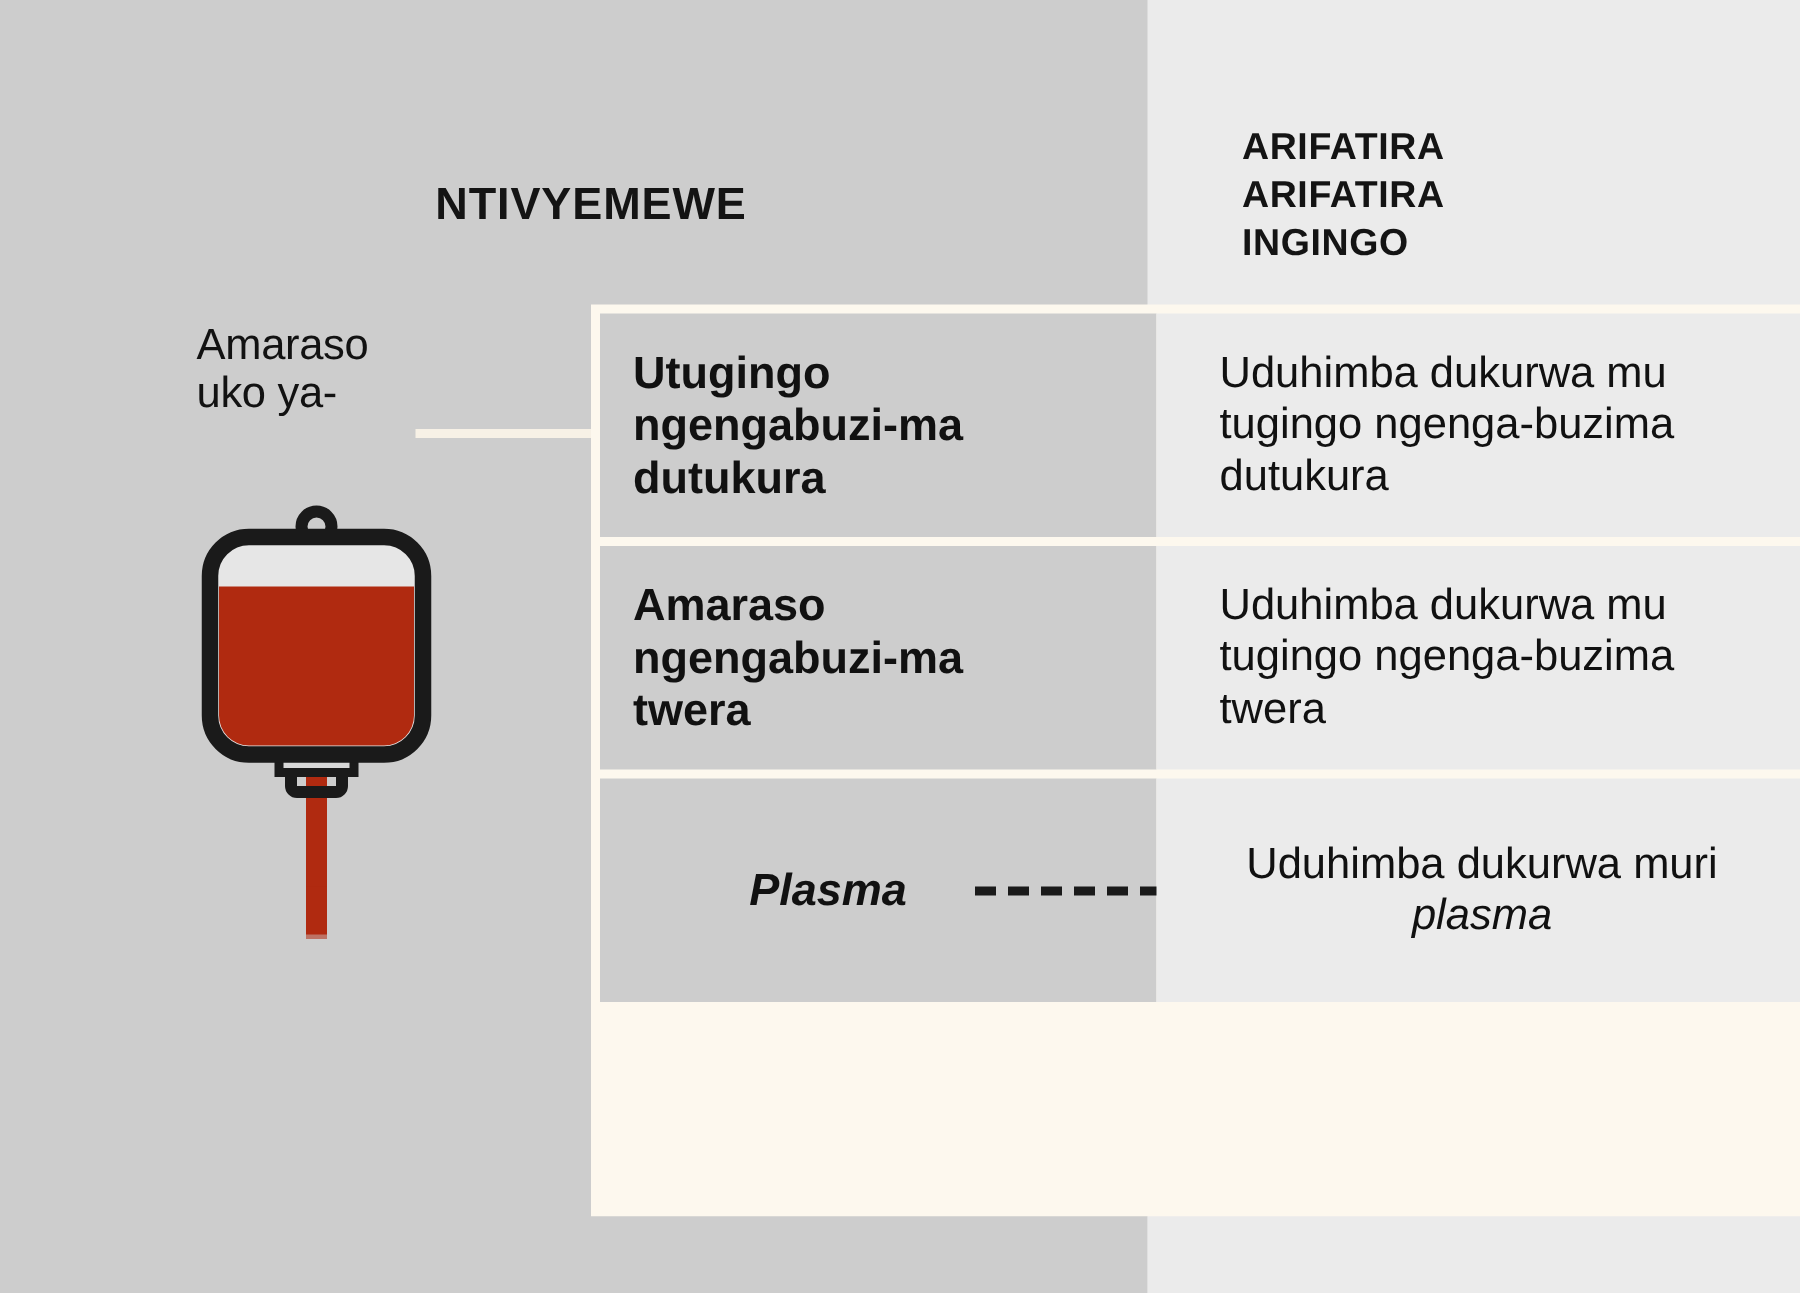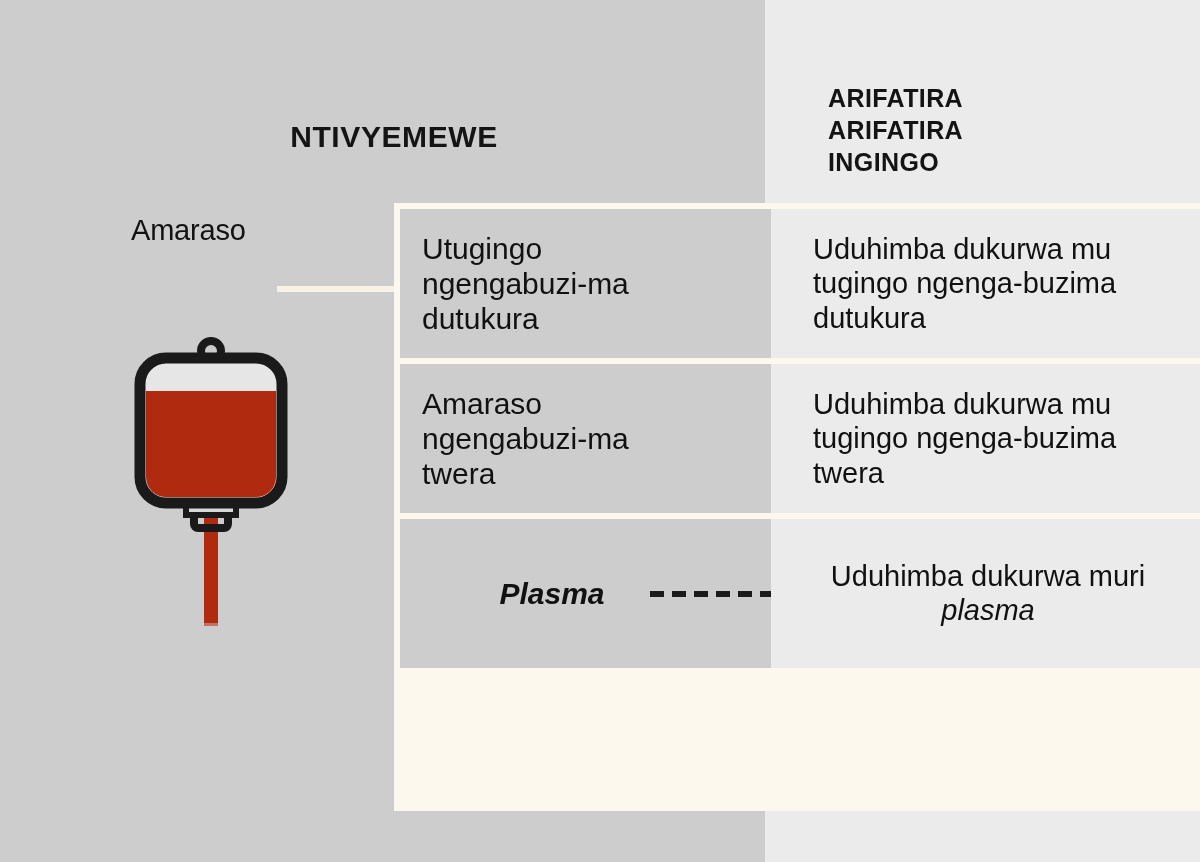--- a/index.html
+++ b/index.html
@@ -122,21 +122,21 @@
   .cell-left .txt {
     position: absolute;
     left: 22px;
     top: 50%;
     transform: translateY(-50%);
     font-size: 30px;
     line-height: 1.17;
     color: #111;
     width: 260px;
   }
-  .cell-left.bold .txt { font-weight: normal; }
+  .cell-left.bold .txt { font-weight: bold; }
   .cell-left.italic .txt { font-style: italic; font-weight: bold; }
 
   .cell-right .txt {
     position: absolute;
     left: 42px;
     top: 50%;
     transform: translateY(-50%);
     font-size: 29px;
     line-height: 1.2;
     color: #111;
@@ -177,20 +177,21 @@
   <div class="header-left">NTIVYEMEWE</div>
 
   <div class="header-right">
     <div>ARIFATIRA</div>
     <div>ARIFATIRA</div>
     <div>INGINGO</div>
   </div>
 
   <div class="left-label">
     <div>Amaraso</div>
+    <div>uko ya-</div>
   </div>
 
   <div class="connector"></div>
 
   <div class="bloodbag">
     <svg width="170" height="300" viewBox="0 0 170 300" xmlns="http://www.w3.org/2000/svg">
 
       <circle cx="85" cy="15" r="10" fill="none" stroke="#1a1a1a" stroke-width="8"></circle>
 
       <rect x="78" y="172" width="14" height="115" fill="#b02a10"></rect>

